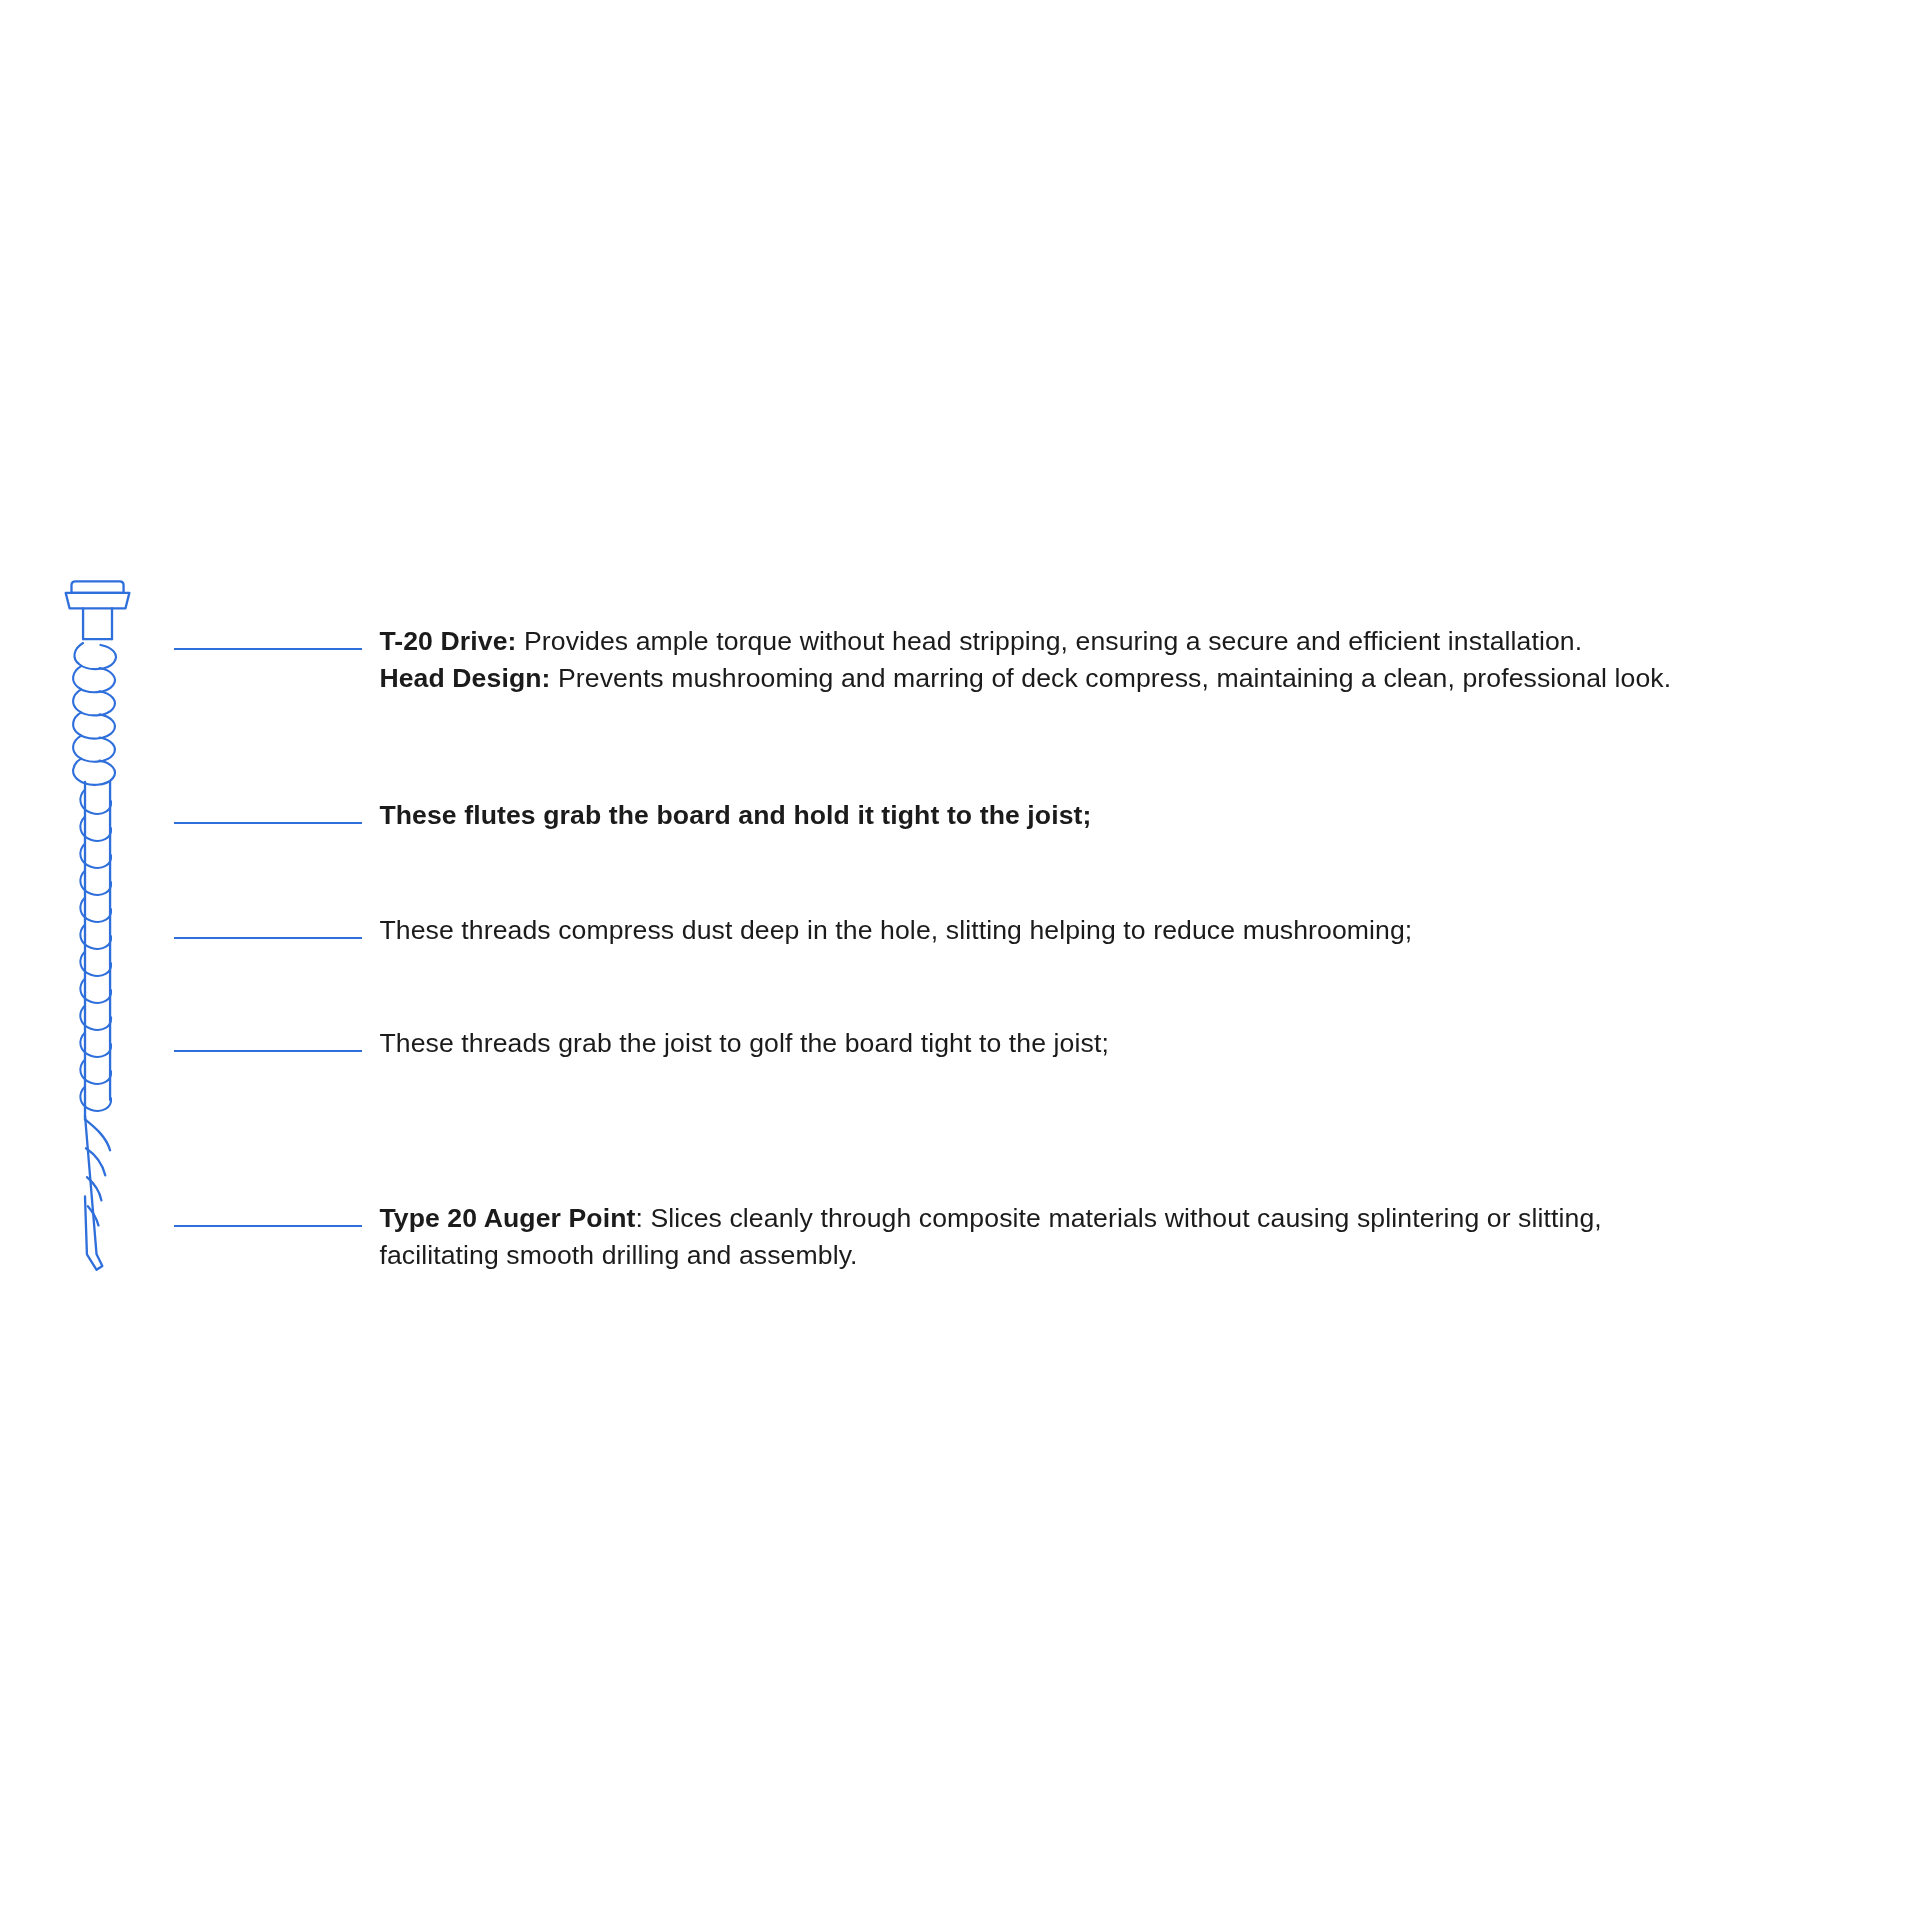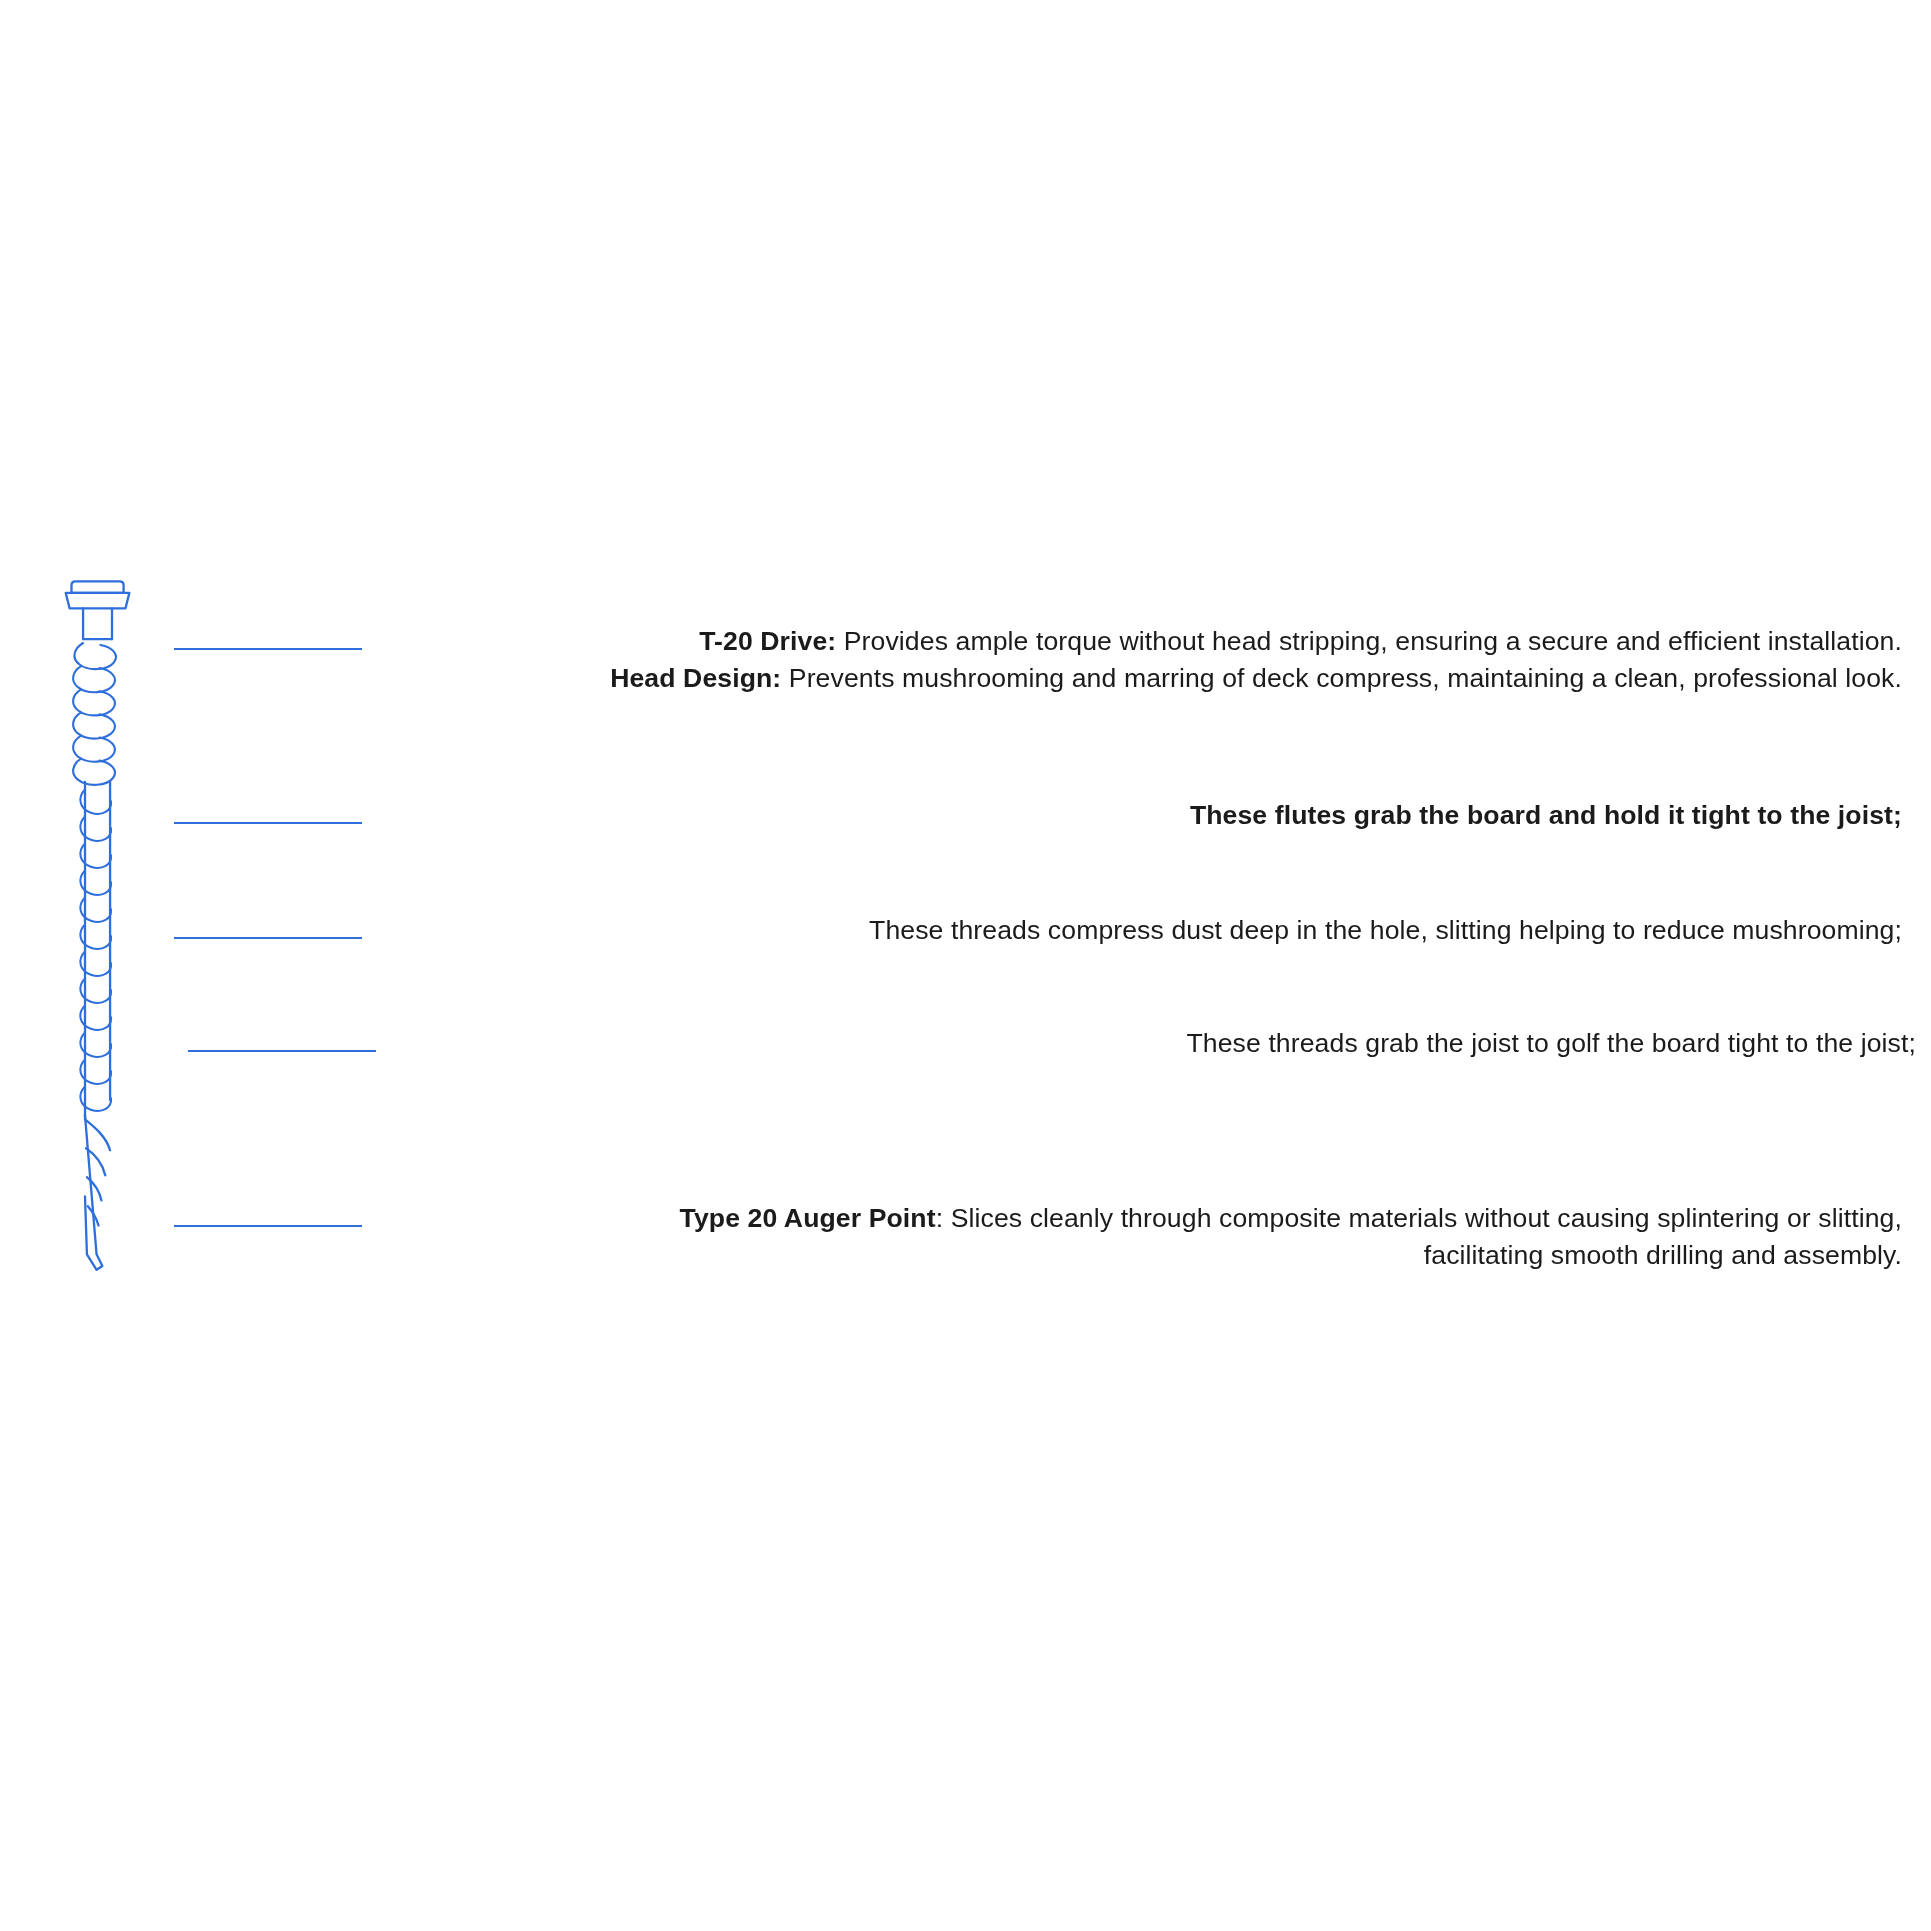--- a/index.html
+++ b/index.html
@@ -23,21 +23,20 @@
     position: absolute;
     left: 58px;
     top: 579px;
     width: 135px;
     height: 695px;
   }
   .callout {
     position: absolute;
     display: flex;
     align-items: flex-start;
-    text-align: right;
   }
   .leader {
     flex: 0 0 auto;
     width: 188px;
     height: 1.9px;
     background: #2f6fdb;
     margin-top: 25px;
   }
   .callout-text {
     flex: 1 1 auto;
@@ -50,21 +49,21 @@
   .callout-text .lead {
     font-weight: bold;
   }
   .callout-line {
     display: block;
     white-space: nowrap;
   }
   #callout-head   { left: 174px; top: 623px;  width: 1728px; }
   #callout-flutes { left: 174px; top: 797px;  width: 1728px; font-weight: bold; }
   #callout-dust   { left: 174px; top: 912px;  width: 1728px; }
-  #callout-joist  { left: 188px; top: 1025px; width: 1728px; }
+  #callout-joist  { left: 174px; top: 1025px; width: 1728px; }
   #callout-point  { left: 174px; top: 1200px; width: 1728px; }
 </style>
 </head>
 <body>
 
 <div id="diagram">
 
   <svg id="screw-art" viewBox="0 0 140 720" aria-hidden="true">
     <g fill="none" stroke="#2f6fdb" stroke-width="2.4" stroke-linejoin="round" stroke-linecap="round">
 

